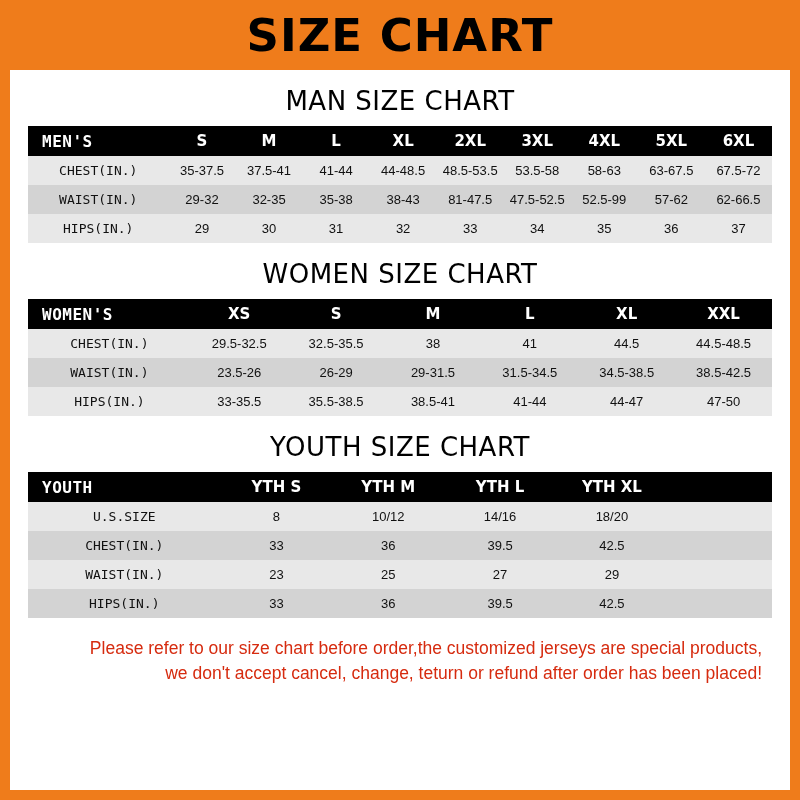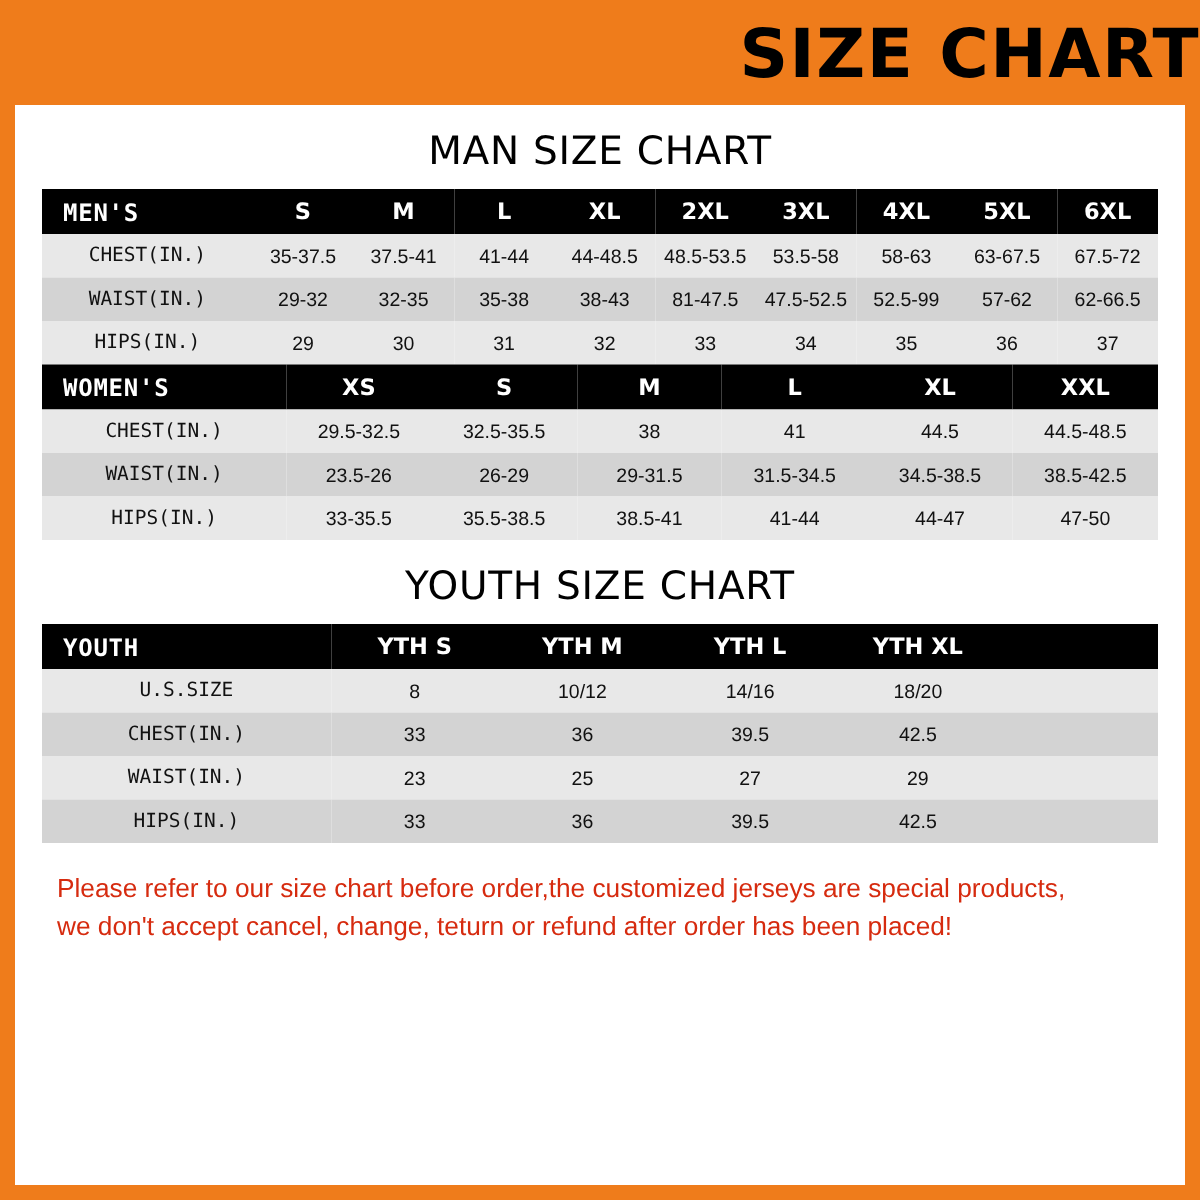--- a/index.html
+++ b/index.html
@@ -21,21 +21,21 @@
     box-sizing: border-box;
     border-left: 10px solid #ef7c1b;
     border-right: 10px solid #ef7c1b;
     border-bottom: 10px solid #ef7c1b;
   }
   .banner {
     background: #ef7c1b;
     height: 70px;
     display: flex;
     align-items: center;
-    justify-content: flex-end;
+    justify-content: center;
     margin: 0 -10px;
   }
   .banner-title {
     font-family: "DejaVu Sans", sans-serif;
     font-weight: bold;
     font-size: 45px;
     letter-spacing: 1px;
     color: #000000;
   }
   .content {
@@ -93,21 +93,21 @@
   table.size-table tbody td.rowlabel {
     font-family: "DejaVu Sans Mono", monospace;
     font-size: 13px;
     letter-spacing: 0px;
     text-align: center;
     margin-top: 44px;
   }
   .footer-note {
     margin-top: 18px;
     padding: 0 10px;
-    text-align: left;
+    text-align: right;
     color: #d62b0f;
     font-size: 17.5px;
     line-height: 1.45;
     font-family: "Liberation Sans", sans-serif;
   }
   .footer-note .line {
     display: block;
   }
 </style>
 </head>
@@ -173,20 +173,21 @@
             <td>34</td>
             <td>35</td>
             <td>36</td>
             <td>37</td>
           </tr>
         </tbody>
       </table>
     </div>
 
     <div class="section">
+      <div class="section-title">WOMEN SIZE CHART</div>
       <table class="size-table">
         <thead>
           <tr>
             <th class="corner" style="width:20%">WOMEN'S</th>
             <th class="sizehdr">XS</th>
             <th class="sizehdr">S</th>
             <th class="sizehdr">M</th>
             <th class="sizehdr">L</th>
             <th class="sizehdr">XL</th>
             <th class="sizehdr">XXL</th>

